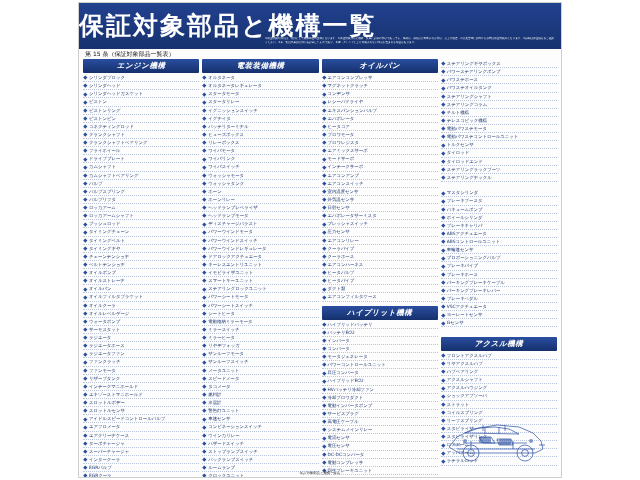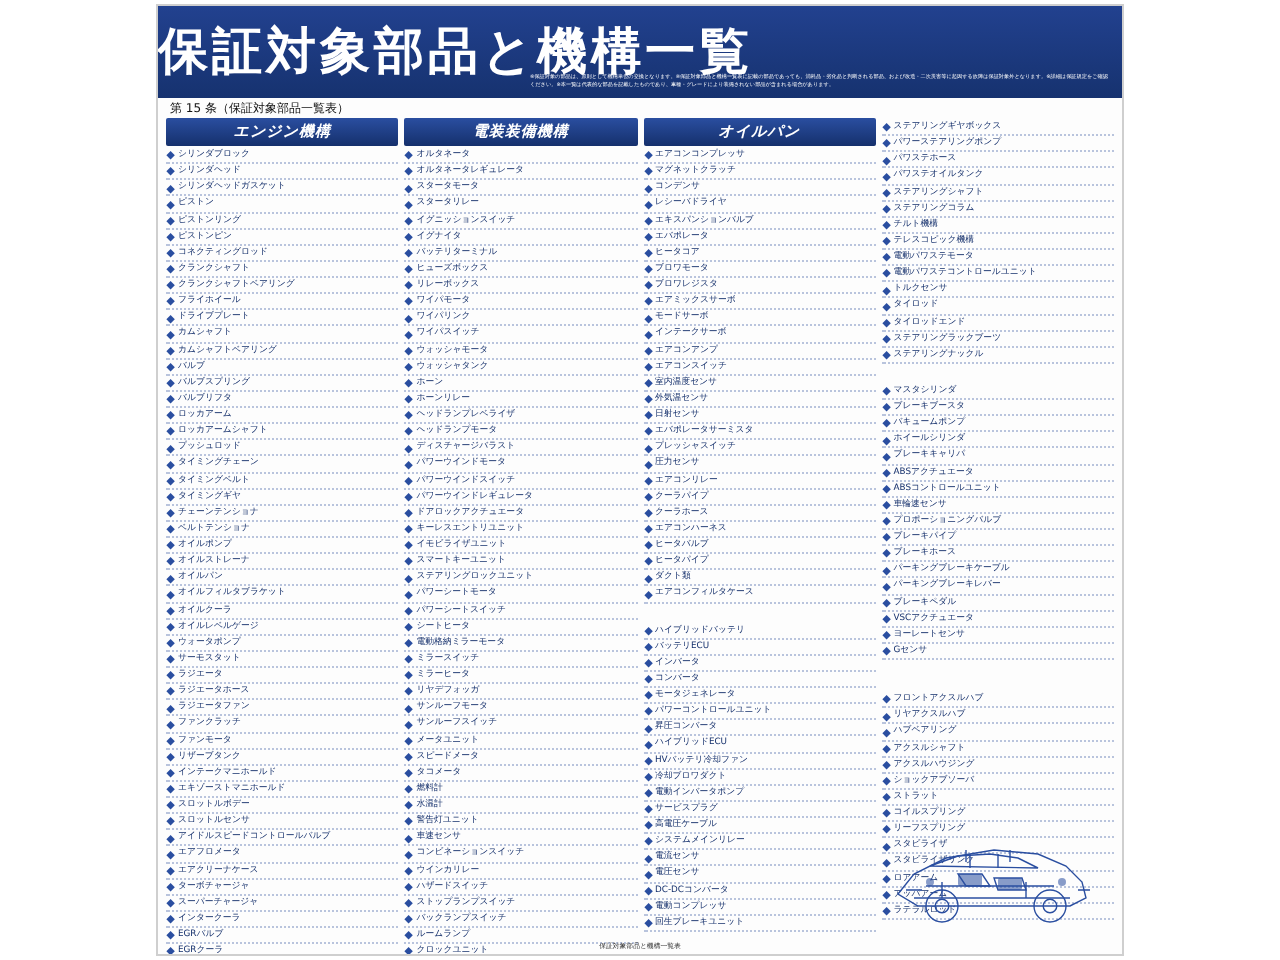--- a/index.html
+++ b/index.html
@@ -314,20 +314,21 @@
               <li>クーラホース</li>
               <li>エアコンハーネス</li>
               <li>ヒータバルブ</li>
               <li>ヒータパイプ</li>
               <li>ダクト類</li>
               <li>エアコンフィルタケース</li>
             </ul>
           </div>
           <div class="spacer-md"></div>
           <div class="group">
+            <div class="group-head">ハイブリット機構</div>
             <ul class="items">
               <li>ハイブリッドバッテリ</li>
               <li>バッテリECU</li>
               <li>インバータ</li>
               <li>コンバータ</li>
               <li>モータジェネレータ</li>
               <li>パワーコントロールユニット</li>
               <li>昇圧コンバータ</li>
               <li>ハイブリッドECU</li>
               <li>HVバッテリ冷却ファン</li>
@@ -382,20 +383,21 @@
               <li>パーキングブレーキケーブル</li>
               <li>パーキングブレーキレバー</li>
               <li>ブレーキペダル</li>
               <li>VSCアクチュエータ</li>
               <li>ヨーレートセンサ</li>
               <li>Gセンサ</li>
             </ul>
           </div>
           <div class="spacer-md"></div>
           <div class="group">
+            <div class="group-head">アクスル機構</div>
             <ul class="items">
               <li>フロントアクスルハブ</li>
               <li>リヤアクスルハブ</li>
               <li>ハブベアリング</li>
               <li>アクスルシャフト</li>
               <li>アクスルハウジング</li>
               <li>ショックアブソーバ</li>
               <li>ストラット</li>
               <li>コイルスプリング</li>
               <li>リーフスプリング</li>

